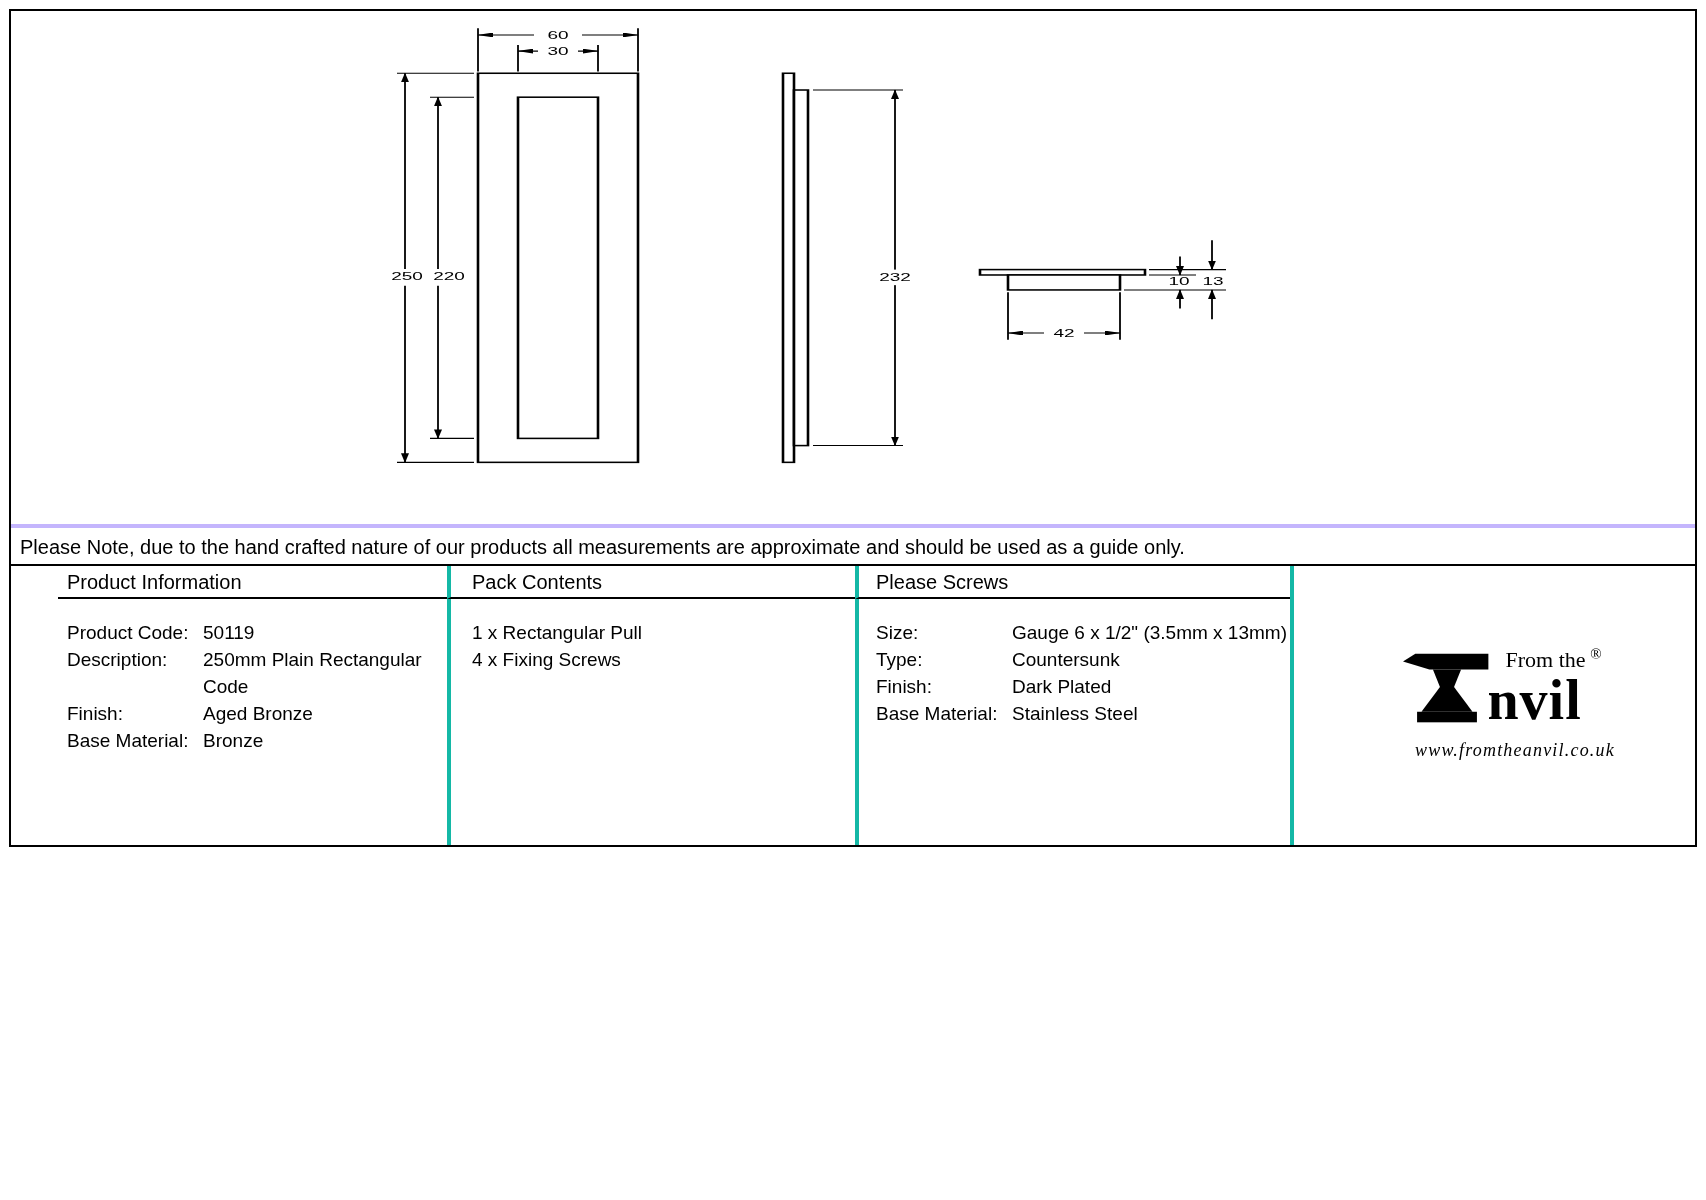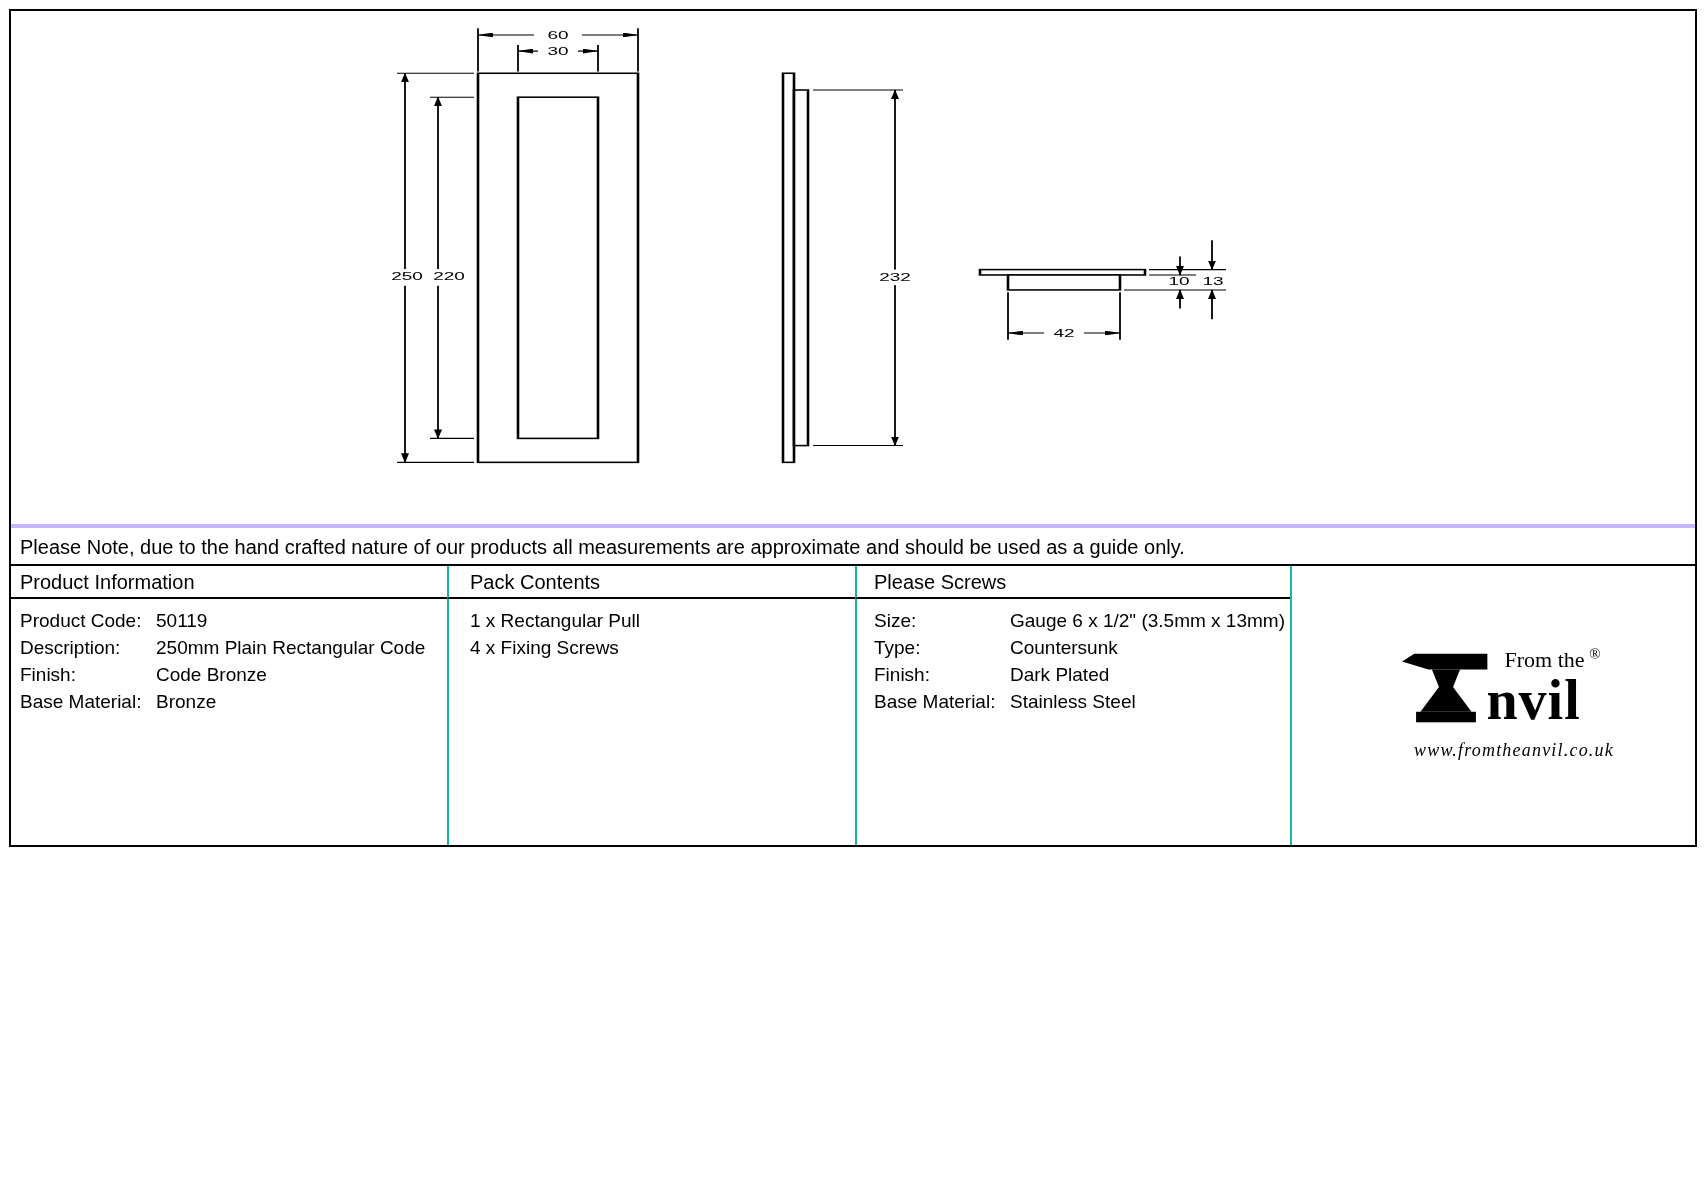--- a/index.html
+++ b/index.html
@@ -32,26 +32,26 @@
     padding:8px 0 0 9px;
     font-size:20px;
   }
   .info-grid {
     flex:0 0 279px;
     display:grid;
     grid-template-columns:436px 408px 435px 1fr;
     grid-template-rows:33px 1fr;
   }
   .cell { overflow:hidden; background:#fff; }
-  .b-left { border-left:2px solid #14b8a6; }
+  .b-left { border-left:4px solid #14b8a6; }
   .hdr { font-size:20px; padding-top:5px; border-bottom:2px solid #000; }
-  .pad1 { padding-left:9px; }
+  .pad1 { padding-left:9px;margin-left:47px; }
   .pad2 { padding-left:21px; }
   .pad3 { padding-left:17px; }
-  .body-cell { font-size:19px; padding-top:8px; }
+  .body-cell { font-size:19px; padding-top:20px; }
   .kv { display:grid; grid-template-columns:136px auto; line-height:27px; }
   .list { line-height:27px; }
 
   .logo-cell {
     grid-column:4; grid-row:1 / 3;
     display:flex; flex-direction:column;
     align-items:center; justify-content:center;
   }
   .logo-main { display:flex; align-items:flex-start; }
   .anvil-a { width:88px; height:76px; margin-right:-4px; }
@@ -180,21 +180,21 @@
         <div class="logo-url">www.fromtheanvil.co.uk</div>
       </div>
 
       <div class="cell body-cell pad1">
         <div class="kv">
           <span>Product Code:</span>
           <span>50119</span>
           <span>Description:</span>
           <span>250mm Plain Rectangular Code</span>
           <span>Finish:</span>
-          <span>Code Bronze</span>
+          <span>Aged Bronze</span>
           <span>Base Material:</span>
           <span>Bronze</span>
         </div>
       </div>
 
       <div class="cell body-cell pad2 b-left">
         <div class="list">
           <div>1 x Rectangular Pull</div>
           <div>4 x Fixing Screws</div>
         </div>

